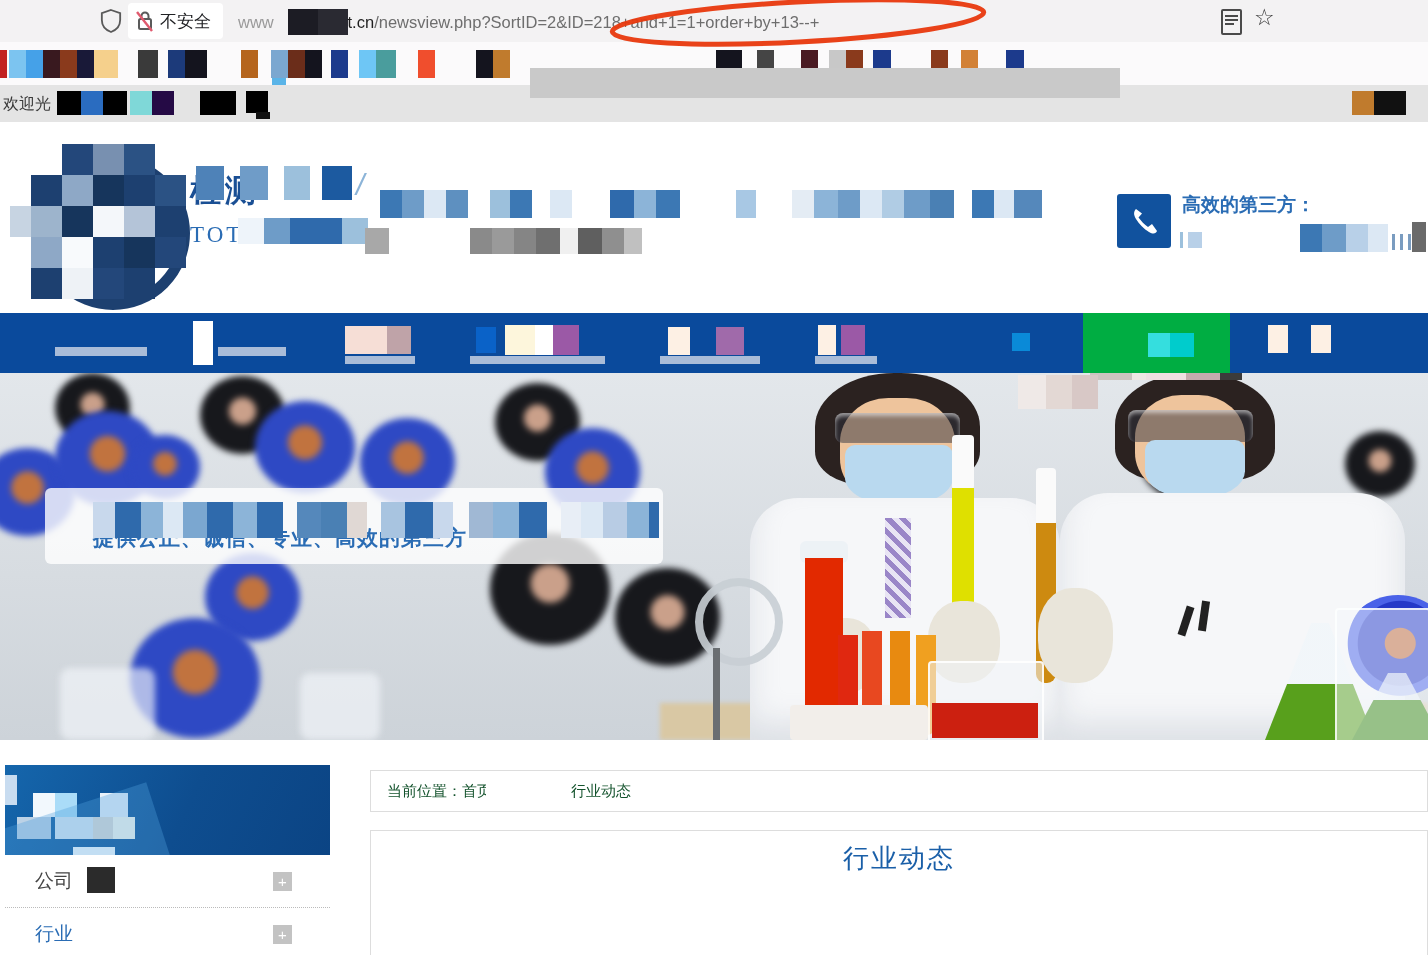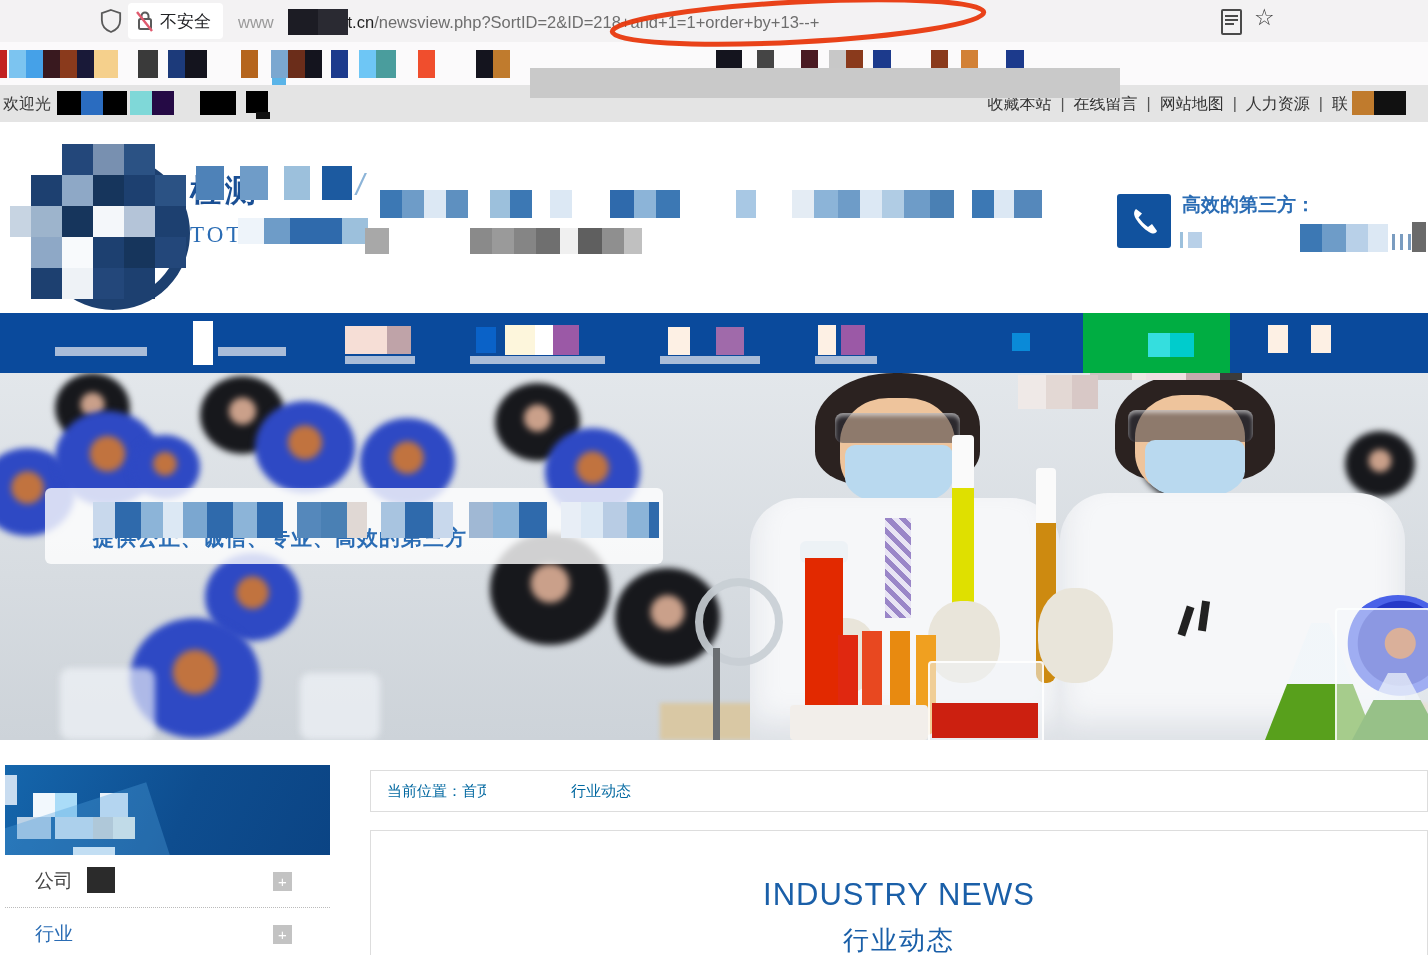--- a/index.html
+++ b/index.html
@@ -61,21 +61,21 @@
   #sidebar{position:absolute;left:5px;top:25px;width:325px}
   #sidebar-head{position:relative;width:325px;height:90px;overflow:hidden;
     background:linear-gradient(115deg,#1566ac 0%,#0e4d8f 55%,#0b4484 100%)}
   #sidebar-head:after{content:"";position:absolute;left:-40px;bottom:-46px;width:200px;height:90px;background:rgba(80,160,220,.35);transform:rotate(-18deg)}
   .side-item{position:relative;height:52px;line-height:52px;padding-left:30px;font-size:19px}
   .side-item .plus{position:absolute;right:38px;top:17px;width:19px;height:19px;background:#c3c3c3;color:#fff;
     font-size:15px;line-height:19px;text-align:center}
   #side-item-1{color:#444;border-bottom:1px dotted #bbb}
   #side-item-1 .blk{display:inline-block;width:28px;height:26px;background:#2b2b2b;margin-left:14px;vertical-align:-6px}
   #side-item-2{color:#2a6cb4}
-  #breadcrumb{position:absolute;left:370px;top:30px;width:1056px;height:40px;border:1px solid #ddd;font-size:15px;color:#0369a1}
+  #breadcrumb{position:absolute;left:370px;top:30px;width:1056px;height:40px;border:1px solid #ddd;font-size:15px;color:#14532d}
   #breadcrumb .crumb-label{position:absolute;left:16px;top:0;line-height:40px}
   #breadcrumb .crumb-cover{position:absolute;left:115px;top:4px;width:85px;height:30px;background:#fff}
   #breadcrumb .crumb-cur{position:absolute;left:200px;top:0;line-height:40px}
   #mainbox{position:absolute;left:370px;top:90px;width:1056px;height:130px;border:1px solid #ddd;text-align:center}
   #main-title-en{margin-top:46px;font-size:31px;color:#1a5fa8;letter-spacing:1px}
   #main-title-zh{margin-top:10px;font-size:26px;color:#1a5fa8;letter-spacing:2px}
 </style>
 </head>
 <body>
 
@@ -132,21 +132,20 @@
     <div class="pb" style="left: 846px; top: 8px; width: 17px; height: 28px; background: rgb(138, 58, 28);"></div>
     <div class="pb" style="left: 873px; top: 8px; width: 18px; height: 28px; background: rgb(28, 58, 140);"></div>
     <div class="pb" style="left: 931px; top: 8px; width: 17px; height: 28px; background: rgb(138, 58, 28);"></div>
     <div class="pb" style="left: 961px; top: 8px; width: 17px; height: 28px; background: rgb(210, 129, 54);"></div>
     <div class="pb" style="left: 1006px; top: 8px; width: 18px; height: 28px; background: rgb(28, 58, 140);"></div>
   </div>
 <div id="grayblock"></div>
 
 <div id="welcome">
   <span id="welcome-text">欢迎光</span>
-  <span id="top-links"><span>收藏本站</span><span class="sep">|</span><span>在线留言</span><span class="sep">|</span><span>网站地图</span><span class="sep">|</span><span>人力资源</span><span class="sep">|</span><span>联</span></span>
 <div class="pb" style="left: 57px; top: 6px; width: 24px; height: 24px; background: rgb(0, 0, 0);"></div>
     <div class="pb" style="left: 81px; top: 6px; width: 22px; height: 24px; background: rgb(42, 108, 192);"></div>
     <div class="pb" style="left: 103px; top: 6px; width: 24px; height: 24px; background: rgb(0, 0, 0);"></div>
     <div class="pb" style="left: 130px; top: 6px; width: 22px; height: 24px; background: rgb(127, 216, 216);"></div>
     <div class="pb" style="left: 152px; top: 6px; width: 22px; height: 24px; background: rgb(37, 10, 69);"></div>
     <div class="pb" style="left: 200px; top: 6px; width: 36px; height: 24px; background: rgb(0, 0, 0);"></div>
     <div class="pb" style="left: 246px; top: 6px; width: 22px; height: 22px; background: rgb(0, 0, 0);"></div>
     <div class="pb" style="left: 256px; top: 27px; width: 14px; height: 7px; background: rgb(17, 17, 17);"></div>
     <div class="pb" style="left: 1352px; top: 6px; width: 22px; height: 24px; background: rgb(192, 123, 45);"></div>
     <div class="pb" style="left: 1374px; top: 6px; width: 32px; height: 24px; background: rgb(17, 17, 17);"></div>
@@ -383,16 +382,15 @@
     </div>
   </div>
 
   <div id="breadcrumb">
     <span class="crumb-label">当前位置：首页</span>
     <span class="crumb-cover"></span>
     <span class="crumb-cur">行业动态</span>
   </div>
 
   <div id="mainbox">
-    <div id="main-title-en">INDUSTRY NEWS</div>
     <div id="main-title-zh">行业动态</div>
   </div>
 </div>
 
 </body></html>

